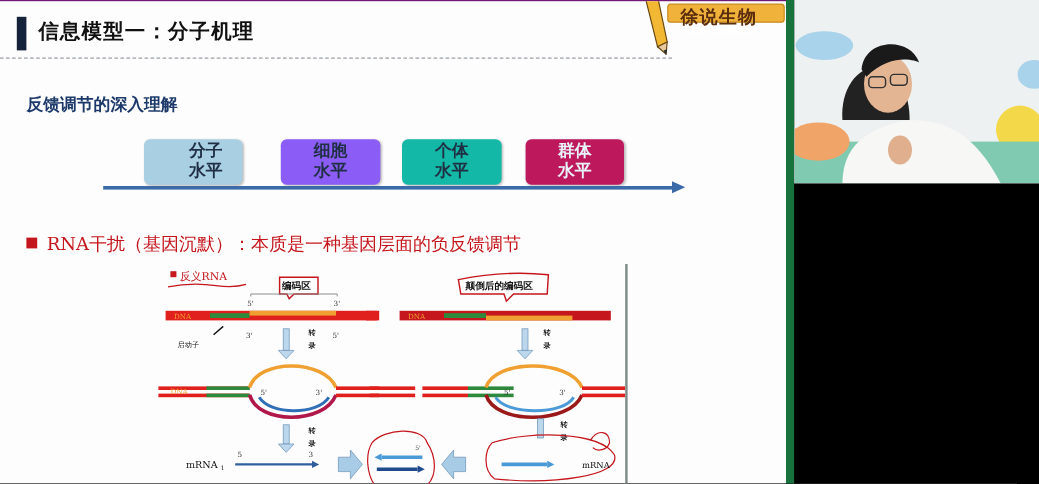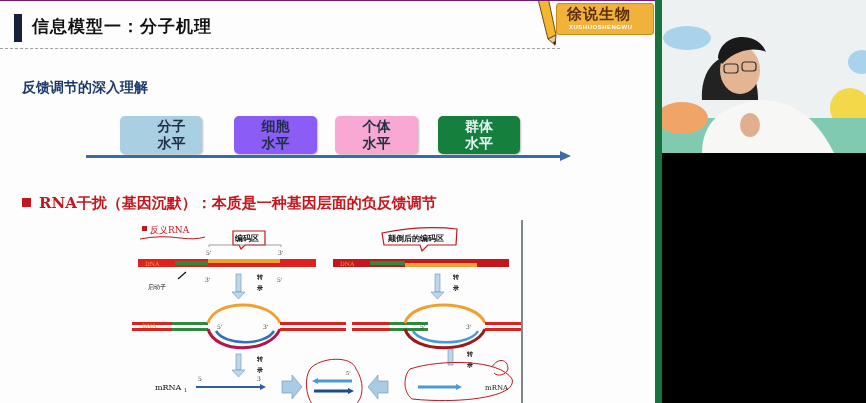--- a/index.html
+++ b/index.html
@@ -14,21 +14,21 @@
     position: absolute; left: 14px; top: 13px; width: 8px; height: 28px; background: #15233a;
   }
   #slide-title {
     position: absolute; left: 32px; top: 14px; font-size: 17px; font-weight: bold; color: #111; letter-spacing: 1px;
   }
   #title-divider {
     position: absolute; left: 0; top: 47px; width: 560px; height: 0;
     border-top: 1px dashed #9aa0a6;
   }
   #logo {
-    position: absolute; left: 556px; top: 2px; width: 98px; height: 32px;
+    position: absolute; left: 556px; top: 2px; width: 98px; height: 16px;
     background: #f0b23a; border-radius: 3px; border: 1px solid #c88a1c;
   }
   #logo-title { position: absolute; left: 10px; top: 1px; font-size: 15px; font-weight: bold; color: #5a2d0c; letter-spacing: 1px; }
   #logo-sub { position: absolute; left: 12px; top: 20px; font-size: 6px; color: #fff; letter-spacing: .5px; font-family: "Liberation Sans", sans-serif; font-weight: bold; }
   #pencil { position: absolute; left: 534px; top: -4px; width: 26px; height: 52px; }
 
   #subtitle {
     position: absolute; left: 22px; top: 78px; font-size: 14px; font-weight: bold; color: #1d3a6b;
   }
 
@@ -41,21 +41,21 @@
   }
   .level-box {
     position: absolute; top: 115px; height: 38px; border-radius: 5px;
     display: flex; align-items: center; justify-content: center; text-align: center;
     font-size: 14px; font-weight: bold; line-height: 17px; color: #1f2f44;
     box-shadow: 1px 1px 2px rgba(0,0,0,.25);
   }
   .level-box span { display: block; }
 
   #rnai-heading {
-    position: absolute; left: 22px; top: 193px; font-size: 15px; font-weight: bold; color: #c4161c; white-space: nowrap;
+    position: absolute; left: 22px; top: 193px; font-size: 15px; font-weight: normal; color: #c4161c; white-space: nowrap;
     font-family: "DejaVu Serif", serif;
   }
   #rnai-bullet { display: inline-block; width: 9px; height: 9px; background: #c4161c; margin-right: 8px; vertical-align: 1px; }
 
   #diagram { position: absolute; left: 120px; top: 218px; width: 402px; height: 185px; }
   #diagram-border { position: absolute; left: 521px; top: 220px; width: 2px; height: 183px; background: #7d8a87; }
 
   #green-divider { position: absolute; left: 655px; top: 0; width: 7px; height: 403px; background: #17723c; }
   #webcam { position: absolute; left: 662px; top: 0; width: 204px; height: 153px; overflow: hidden; background: #e8edee; }
   #webcam-black { position: absolute; left: 662px; top: 153px; width: 204px; height: 250px; background: #000; }
@@ -85,27 +85,27 @@
         <span>分子</span>
         <span>水平</span>
       </div>
   </div>
   <div class="level-box" style="left:234px;width:83px;background:#8b5cf6;">
     <div>
         <span>细胞</span>
         <span>水平</span>
       </div>
   </div>
-  <div class="level-box" style="left:335px;width:83px;background:#f9a8d4;">
+  <div class="level-box" style="left:335px;width:83px;background:#14b8a6;">
     <div>
         <span>个体</span>
         <span>水平</span>
       </div>
   </div>
-  <div class="level-box" style="left:438px;width:82px;background:#15803d;color:#e8f2f8;">
+  <div class="level-box" style="left:438px;width:82px;background:#be185d;color:#e8f2f8;">
     <div>
         <span>群体</span>
         <span>水平</span>
       </div>
   </div>
   <div id="levels-axis"></div>
   <div id="levels-arrow"></div>
 
   <div id="rnai-heading">
     <span id="rnai-bullet"></span><span>RNA干扰（基因沉默）：本质是一种基因层面的负反馈调节</span>

